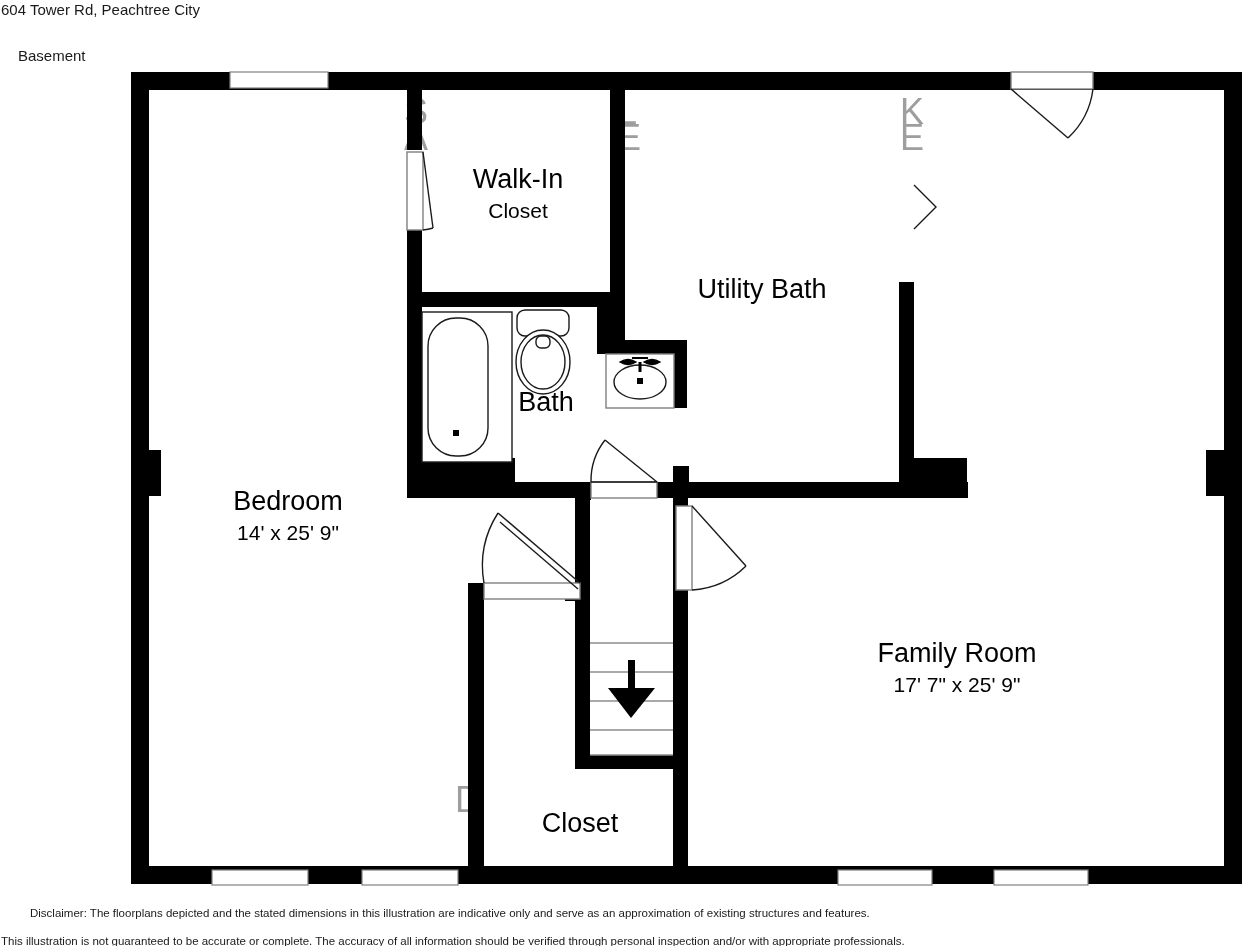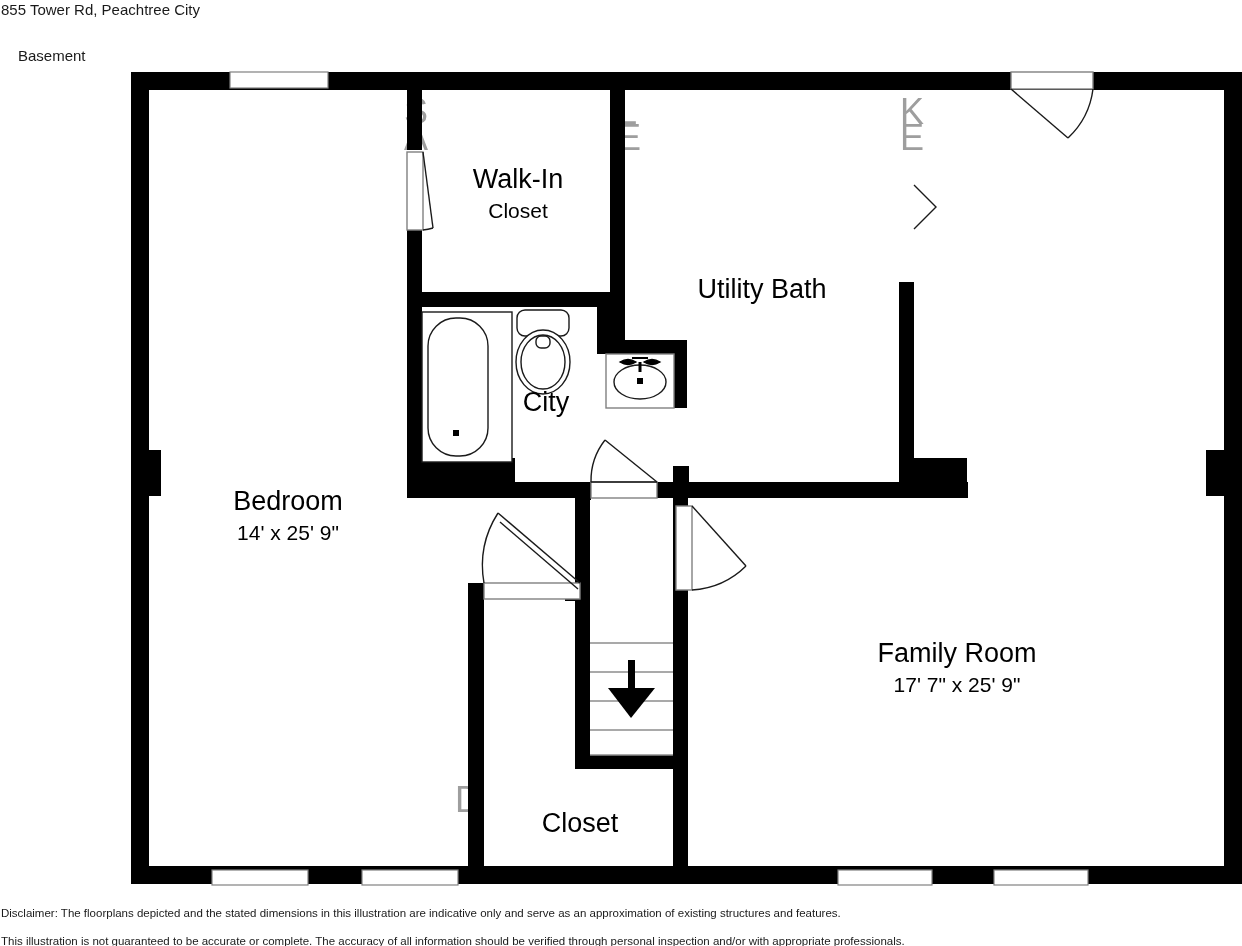--- a/index.html
+++ b/index.html
@@ -72,28 +72,28 @@
     left: 0px;
     top: 903px;
     width: 1242px;
   }
   #disclaimer .dline {
     font-size: 11.5px;
     line-height: 15px;
     color: #1a1a1a;
     white-space: nowrap;
   }
-  #disc-1 { position: absolute; left: 1px; top: 3px; }
+  #disc-1 { position: absolute; left: 1px; top: 3px; padding-left: 29px; }
   #disc-2 { position: absolute; left: 1px; top: 31px; }
 </style>
 </head>
 <body>
 
 <div id="header">
-  <div class="line" id="addr-line">855 Tower Rd, Peachtree City</div>
+  <div class="line" id="addr-line">604 Tower Rd, Peachtree City</div>
   <div class="line" id="level-line">Basement</div>
 </div>
 
 <div id="plan">
   <svg width="1242" height="900" viewBox="0 0 1242 900" xmlns="http://www.w3.org/2000/svg">
 
     <g fill="#9e9e9e" font-family="Liberation Sans, sans-serif" font-size="36">
       <text x="404" y="124">S</text>
       <text x="404" y="150">A</text>
       <text x="617" y="124">L</text>
@@ -268,21 +268,21 @@
 <div class="room-label" id="label-walkin">
   <div class="name">Walk-In</div>
   <div class="dims">Closet</div>
 </div>
 
 <div class="room-label" id="label-utility">
   <div class="name">Utility Bath</div>
 </div>
 
 <div class="room-label" id="label-bath">
-  <div class="name">City</div>
+  <div class="name">Bath</div>
 </div>
 
 <div class="room-label" id="label-closet">
   <div class="name">Closet</div>
 </div>
 
 <div id="disclaimer">
   <div class="dline" id="disc-1">Disclaimer: The floorplans depicted and the stated dimensions in this illustration are indicative only and serve as an approximation of existing structures and features.</div>
   <div class="dline" id="disc-2">This illustration is not guaranteed to be accurate or complete. The accuracy of all information should be verified through personal inspection and/or with appropriate professionals.</div>
 </div>

